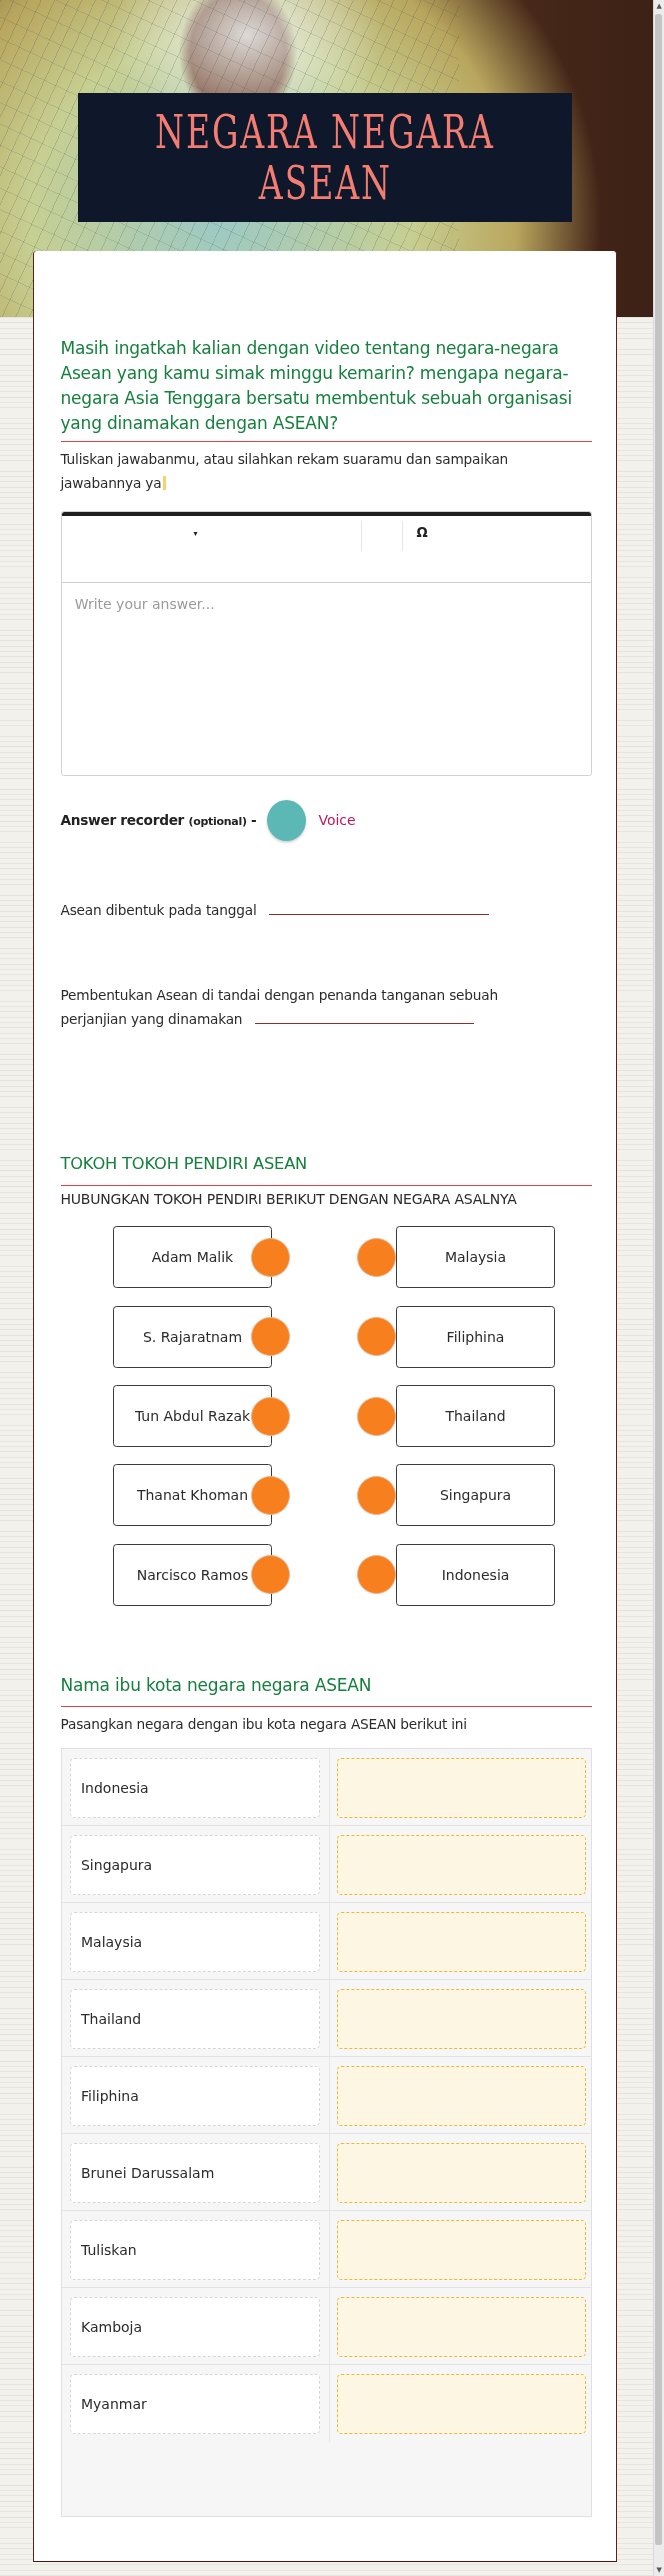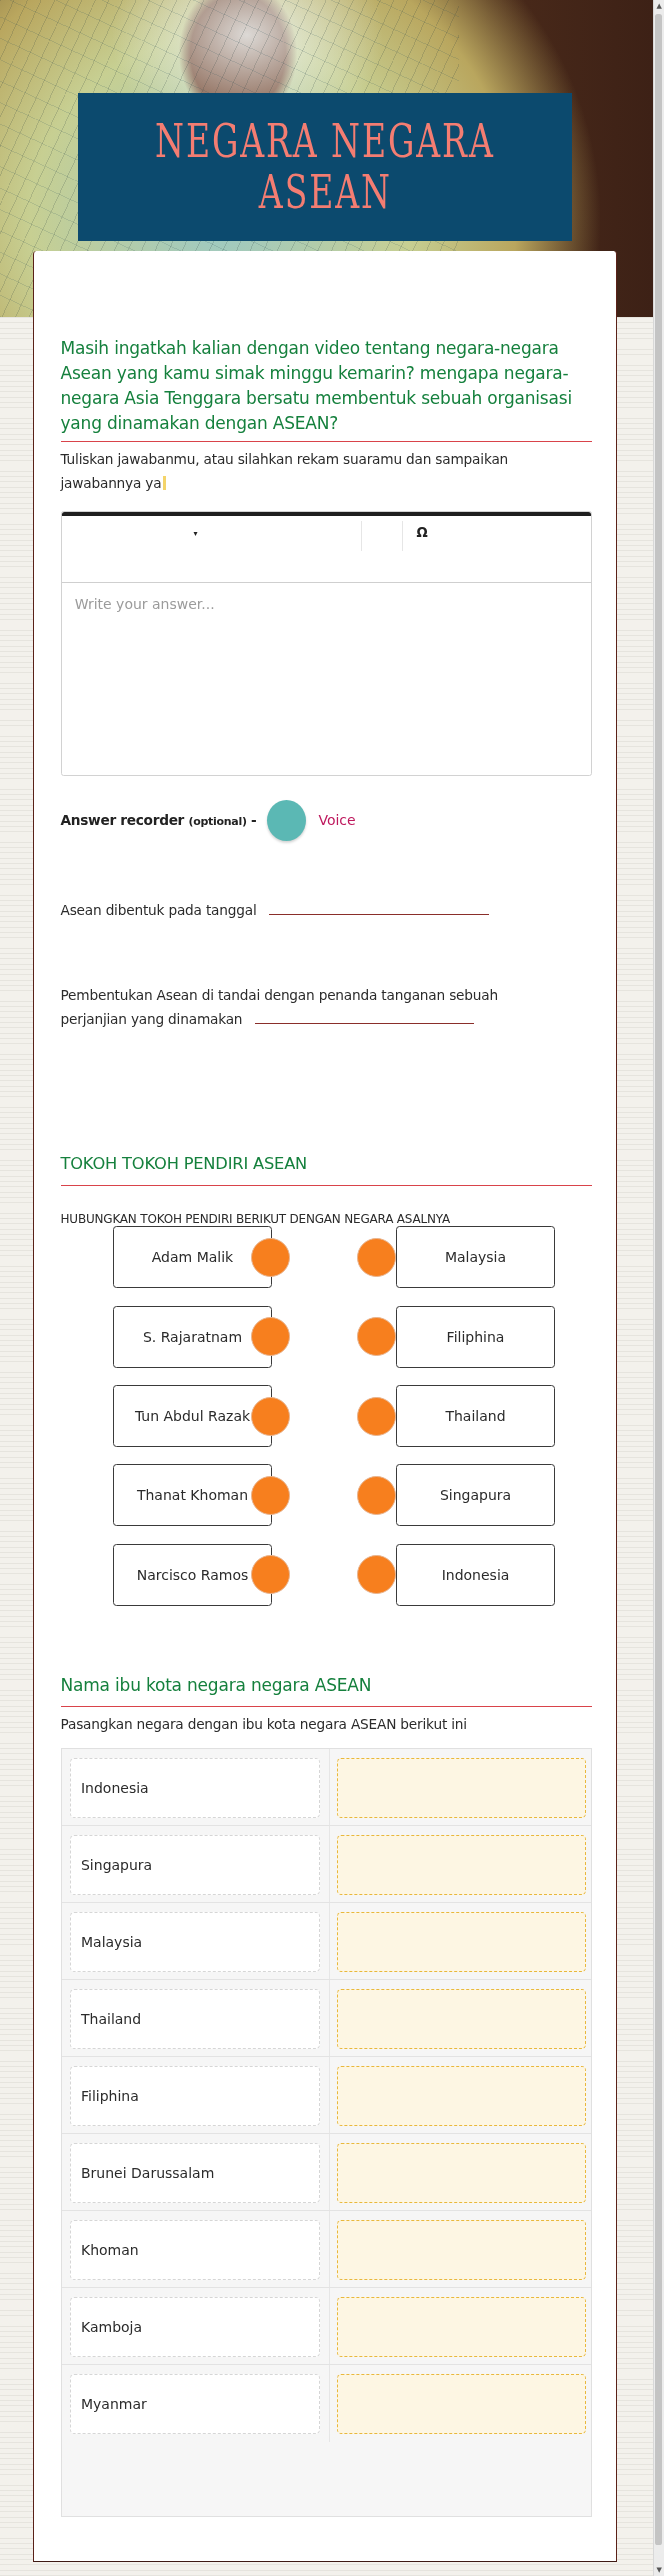--- a/index.html
+++ b/index.html
@@ -18,22 +18,22 @@
       radial-gradient(ellipse 423px 406px at 220px 220px, #9cc9c4 0%, #c7cf92 45%, #b9a65e 70%, rgba(90,50,25,0) 90%),
       linear-gradient(90deg, #7d6a3c 0%, #6a4a2a 55%, #4a2a1a 75%, #3d2116 100%);
   }
   .hero-lines {
     position: absolute; left: 0; top: 0; width: 459px; height: 317px;
     background-image:
       repeating-linear-gradient(115deg, rgba(40,60,60,0.18) 0 0.9px, transparent 0.9px 12.3px),
       repeating-linear-gradient(25deg, rgba(40,80,90,0.15) 0 0.9px, transparent 0.9px 19.4px);
   }
   .title-banner {
-    position: absolute; left: 78px; top: 93px; width: 494px; height: 148px;
-    background: #0c4a6e;
+    position: absolute; left: 78px; top: 93px; width: 494px; height: 129px;
+    background: #0f172a;
     display: flex; flex-direction: column; align-items: center; justify-content: center;
   }
   .title-banner span {
     font-family: "DejaVu Serif", serif;
     color: #f47d72;
     font-size: 46px; line-height: 51px; letter-spacing: 2.6px;
     transform: scaleX(0.72);
     white-space: nowrap;
   }
   .scrollbar {
@@ -152,21 +152,21 @@
 
   <div class="section body-text" style="top:732px;">
     <div>Pembentukan Asean di tandai dengan penanda tanganan sebuah</div>
     <div><span>perjanjian yang dinamakan</span>
     <span class="blank-line" style="width:219px; margin-left:8.8px;"></span></div>
   </div>
 
   <div class="section" style="top:900px;">
     <div class="q-heading" style="font-size:16.3px;">TOKOH TOKOH PENDIRI ASEAN</div>
     <div class="hr-red" style="margin-top:8.8px;"></div>
-    <div class="body-text" style="margin-top:21px; font-size:12px;">HUBUNGKAN TOKOH PENDIRI BERIKUT DENGAN NEGARA ASALNYA</div>
+    <div class="body-text" style="margin-top:1px; font-size:14px;">HUBUNGKAN TOKOH PENDIRI BERIKUT DENGAN NEGARA ASALNYA</div>
   </div>
 
   <div>
     <div class="match-box" style="left:79px; top:975px;">
         <span>Adam Malik</span>
       </div>
     <div class="match-box" style="left:79px; top:1055px;justify-content:center;">
         <span>S. Rajaratnam</span>
       </div>
     <div class="match-box" style="left:79px; top:1134px;">
@@ -254,21 +254,21 @@
       </div>
     <div class="pair-row">
         <div class="pair-left">
           <span>Brunei Darussalam</span>
         </div>
         <div class="pair-divider"></div>
         <div class="pair-drop"></div>
       </div>
     <div class="pair-row">
         <div class="pair-left">
-          <span>Khoman</span>
+          <span>Tuliskan</span>
         </div>
         <div class="pair-divider"></div>
         <div class="pair-drop"></div>
       </div>
     <div class="pair-row">
         <div class="pair-left">
           <span>Kamboja</span>
         </div>
         <div class="pair-divider"></div>
         <div class="pair-drop"></div>

